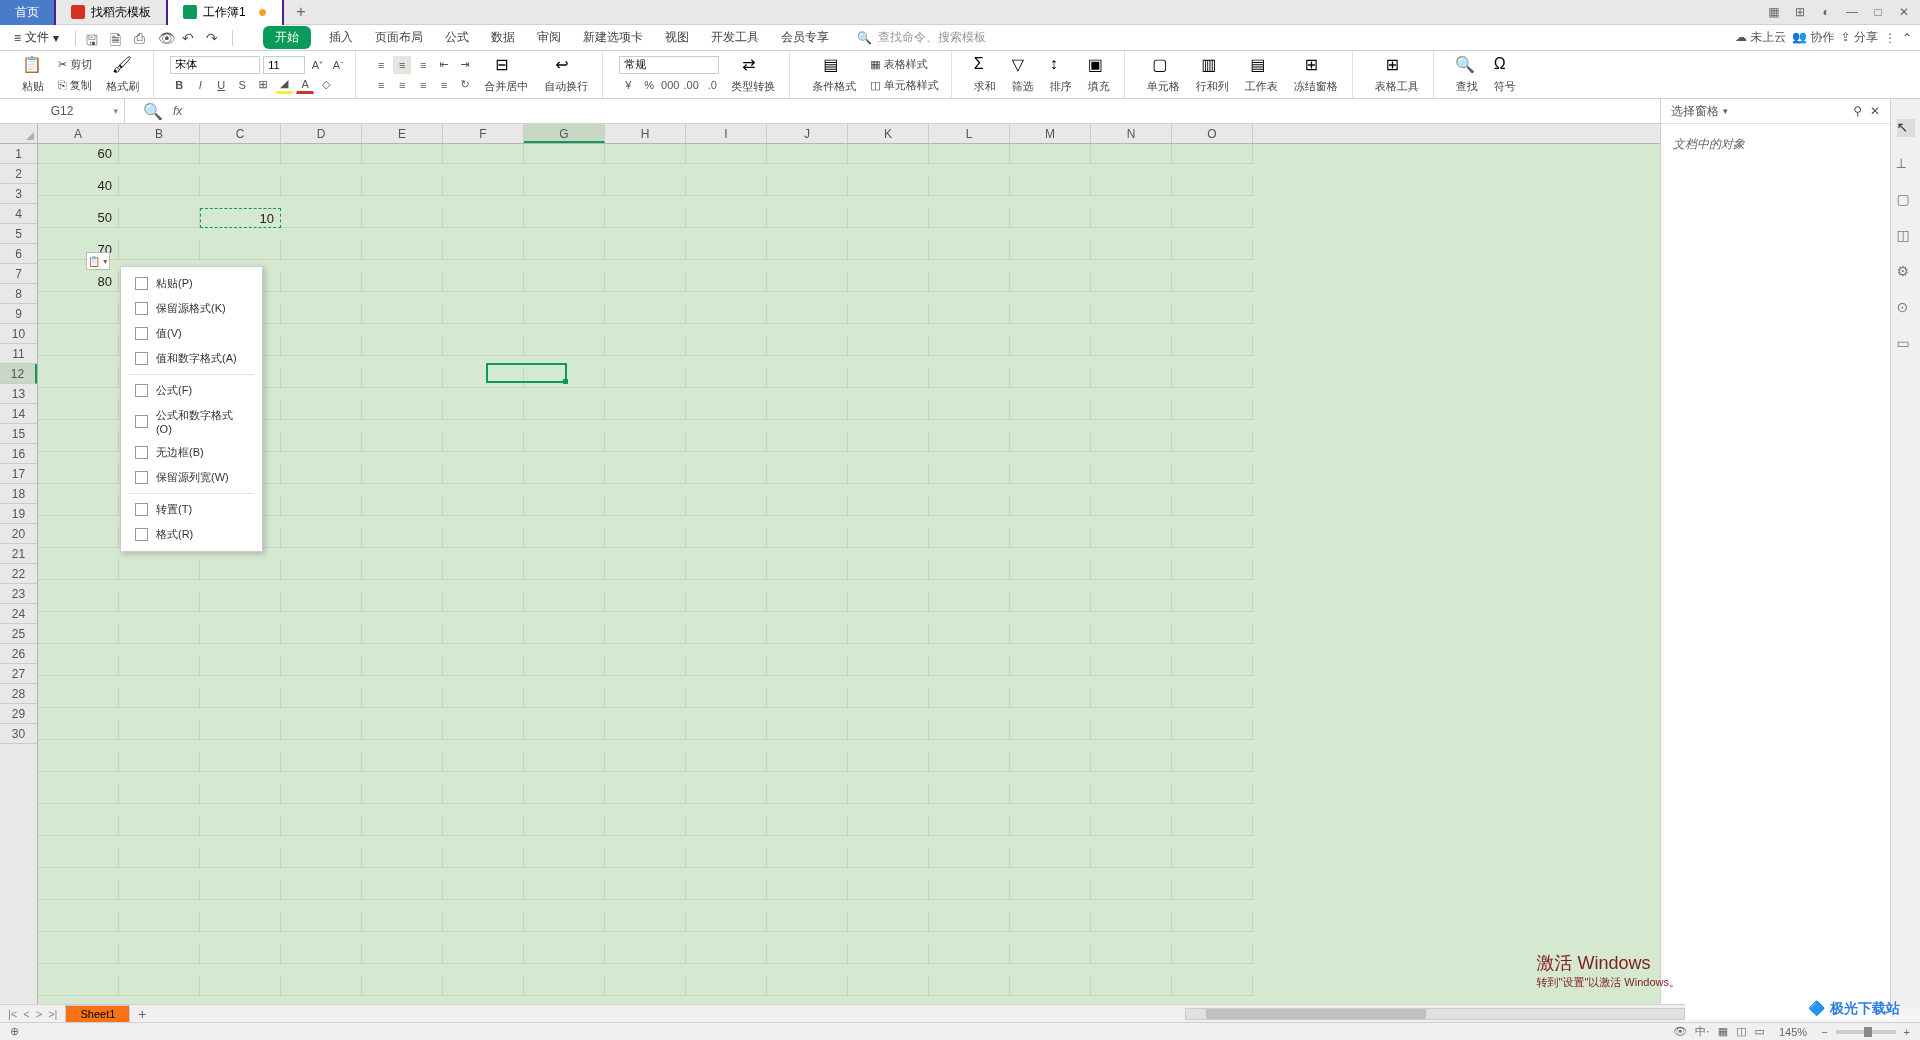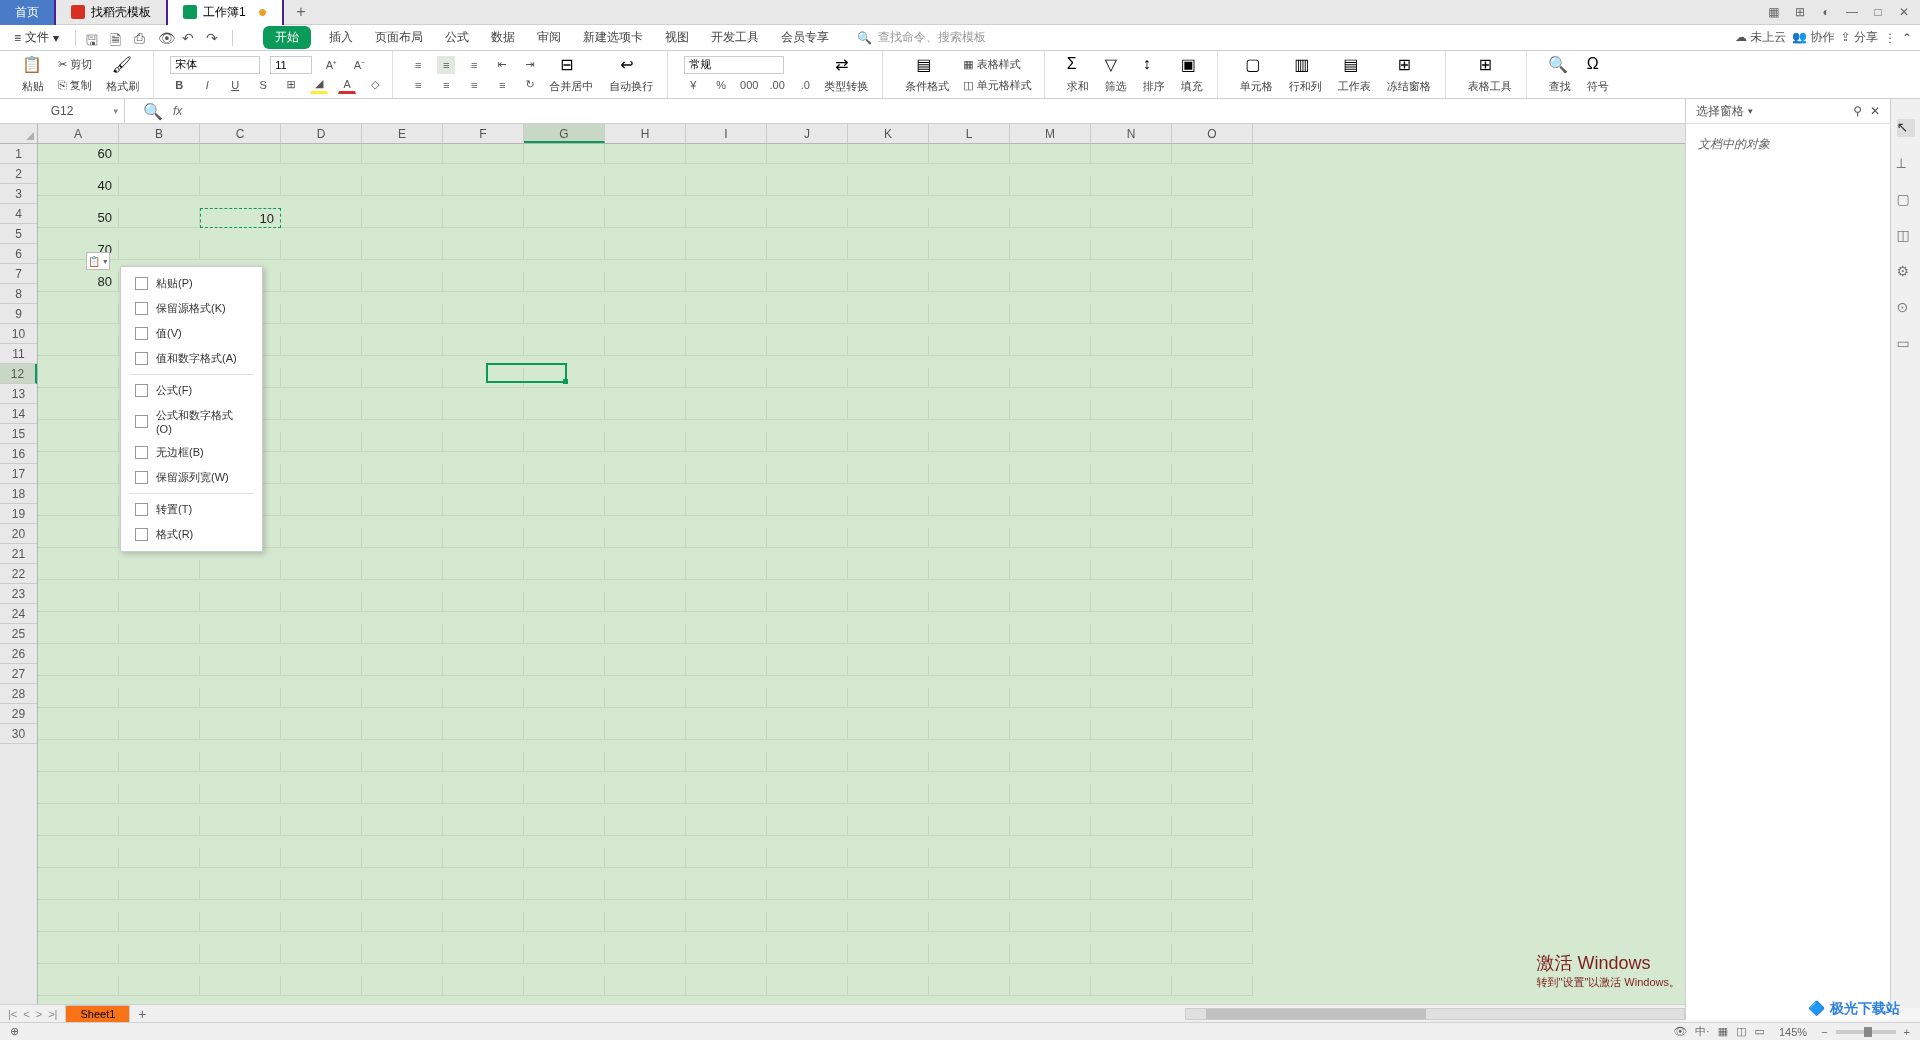--- a/index.html
+++ b/index.html
@@ -34,21 +34,21 @@
 
 .ribbon { height: 48px; background: #fff; display: flex; align-items: center; padding: 0 8px; border-bottom: 1px solid #d0d0d0; gap: 8px; }
 .ribbon-group { display: flex; align-items: center; gap: 4px; padding: 0 8px; border-right: 1px solid #e0e0e0; height: 100%; }
 .ribbon-col { display: flex; flex-direction: column; gap: 2px; justify-content: center; }
 .ribbon-btn { font-size: 11px; color: #444; display: flex; align-items: center; gap: 3px; cursor: pointer; padding: 2px 4px; }
 .ribbon-big { display: flex; flex-direction: column; align-items: center; gap: 2px; cursor: pointer; padding: 2px 6px; }
 .ribbon-big-icon { width: 22px; height: 22px; }
 .ribbon-big-label { font-size: 11px; color: #444; }
 .font-select { font-size: 11px; border: 1px solid #ccc; padding: 2px 4px; width: 90px; }
 .size-select { font-size: 11px; border: 1px solid #ccc; padding: 2px 4px; width: 42px; }
-.format-row { display: flex; gap: 10px; align-items: flex-end; }
+.format-row { display: flex; gap: 3px; align-items: flex-end; }
 .fmt-btn { width: 18px; height: 18px; border: 1px solid transparent; cursor: pointer; display: flex; align-items: center; justify-content: center; font-size: 11px; color: #555; }
 .fmt-btn.bold { font-weight: bold; }
 .fmt-btn.italic { font-style: italic; }
 .fmt-btn.underline { text-decoration: underline; }
 
 
 .formula-row { height: 25px; background: #fff; display: flex; align-items: center; border-bottom: 1px solid #d0d0d0; }
 .name-box { width: 125px; border-right: 1px solid #d0d0d0; height: 100%; display: flex; align-items: center; justify-content: center; font-size: 12px; color: #555; position: relative; }
 .name-box::after { content: "▾"; position: absolute; right: 6px; font-size: 9px; color: #888; }
 .fx-area { display: flex; align-items: center; gap: 10px; padding: 0 18px; }
@@ -75,21 +75,21 @@
 .paste-tag { position: absolute; width: 24px; height: 18px; background: #fff; border: 1px solid #bbb; display: flex; align-items: center; justify-content: center; cursor: pointer; }
 .paste-tag::after { content: "▾"; font-size: 8px; color: #666; margin-left: 2px; }
 
 
 .context-menu { position: absolute; background: #fff; border: 1px solid #ccc; box-shadow: 2px 2px 6px rgba(0,0,0,0.2); width: 143px; padding: 4px 0; z-index: 100; }
 .menu-item { padding: 5px 14px; font-size: 11px; color: #333; display: flex; align-items: center; gap: 8px; cursor: pointer; }
 .menu-sep { height: 1px; background: #e0e0e0; margin: 3px 8px; }
 .menu-item-icon { width: 13px; height: 13px; border: 1px solid #999; display: inline-block; }
 
 
-.right-panel { position: absolute; top: 99px; right: 30px; width: 205px; bottom: 20px; background: #fff; border-left: 1px solid #d0d0d0; }
+.right-panel { position: absolute; top: 99px; right: 30px; width: 230px; bottom: 20px; background: #fff; border-left: 1px solid #d0d0d0; }
 .panel-header { height: 25px; border-bottom: 1px solid #e0e0e0; display: flex; align-items: center; padding: 0 10px; font-size: 12px; color: #555; }
 .panel-header-right { margin-left: auto; display: flex; gap: 8px; }
 .panel-body { padding: 12px; font-size: 12px; color: #666; font-style: italic; }
 .panel-footer { position: absolute; bottom: 0; left: 0; right: 0; padding: 8px 12px; font-size: 11px; color: #888; border-top: 1px solid #e0e0e0; }
 .panel-footer-row { display: flex; justify-content: space-between; margin-bottom: 4px; }
 
 
 .side-toolbar { position: absolute; top: 99px; right: 0; width: 30px; bottom: 32px; background: #f0f0f0; border-left: 1px solid #d0d0d0; display: flex; flex-direction: column; padding-top: 20px; gap: 18px; align-items: center; }
 .side-tool { width: 18px; height: 18px; cursor: pointer; color: #777; font-size: 14px; }
 .side-tool.active { color: #333; background: #ddd; }

